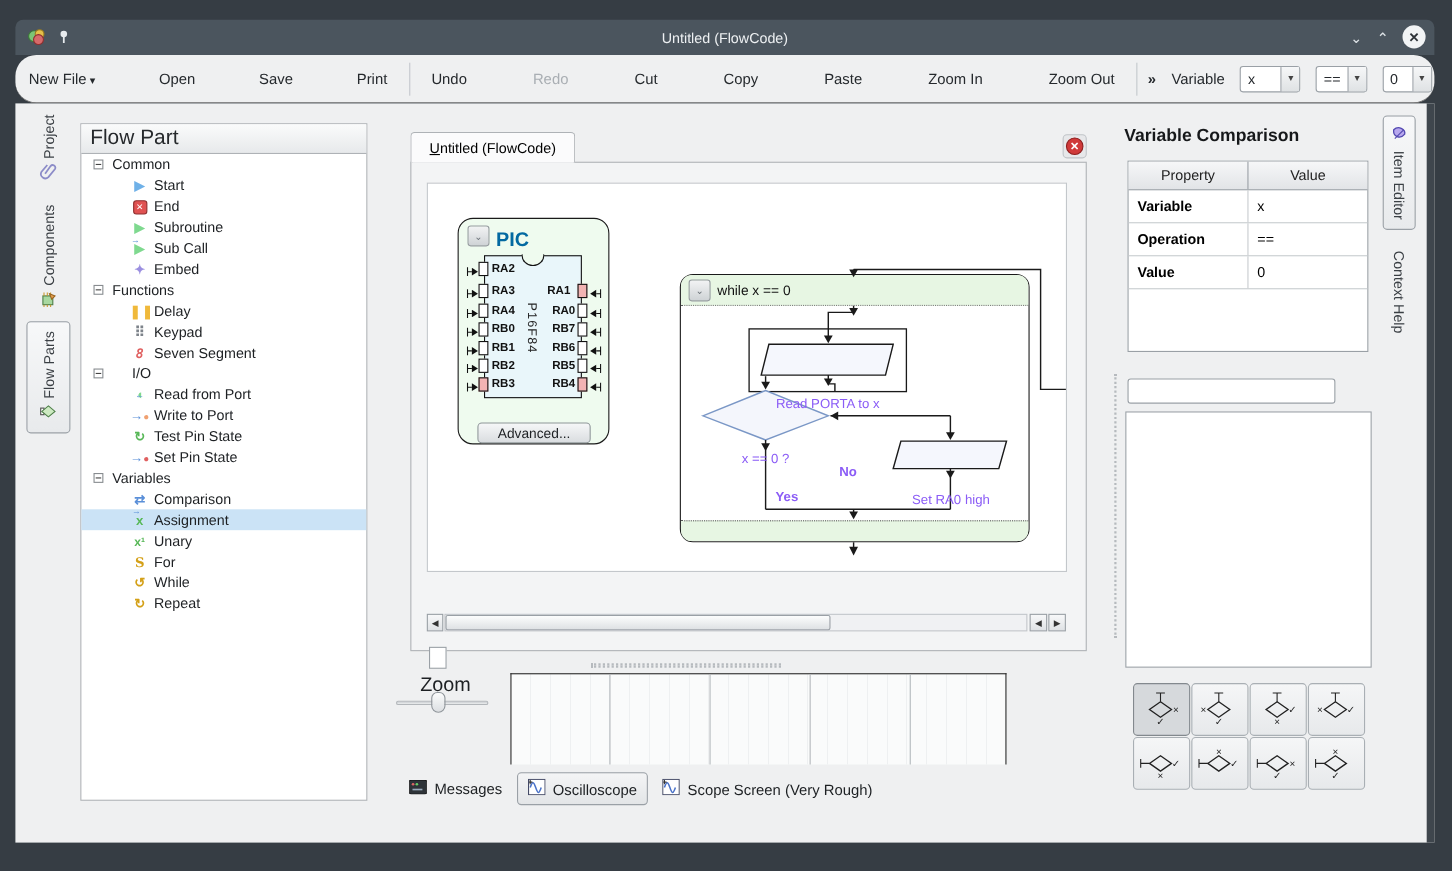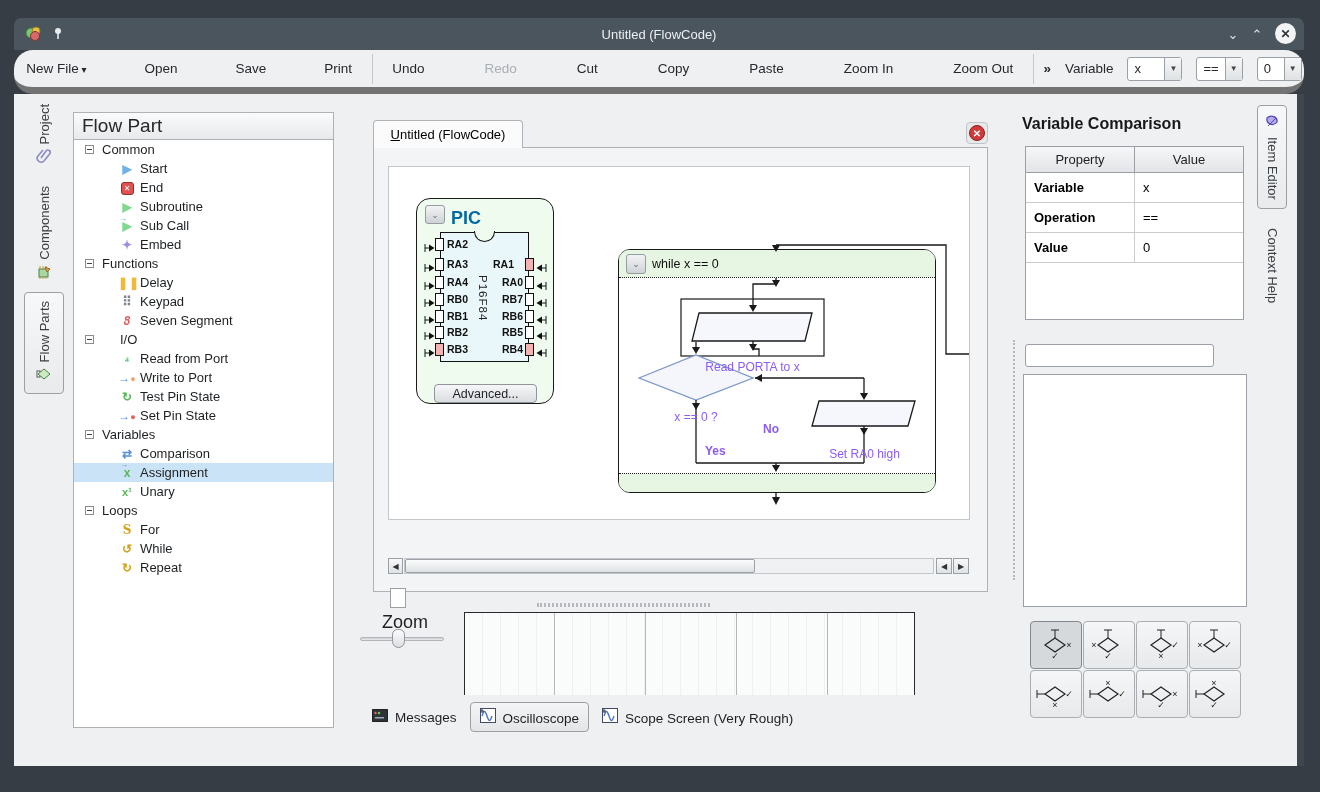--- a/index.html
+++ b/index.html
@@ -7,21 +7,21 @@
   body { background:#363d44; font-family:"Liberation Sans", sans-serif; position:relative; overflow:hidden; }
   .abs { position:absolute; }
 
   
   #titlebar { left:14px; top:18px; width:1290px; height:32px; background:#4b555e; border-radius:7px 7px 0 0;
               display:flex; align-items:center; color:#edf0f2; font-size:13px; }
   #titlebar .title { position:absolute; left:0; right:0; text-align:center; }
   .tb-ctrl { width:22px; height:22px; display:flex; align-items:center; justify-content:center; color:#dfe4e8; font-size:13px; }
   #close-btn { width:21px; height:21px; border-radius:50%; background:#f2f4f5; color:#2e3338; display:flex; align-items:center; justify-content:center; font-size:12px; font-weight:bold; }
 
-  #toolbar { left:14px; top:50px; width:1290px; height:44px; background:#eff0f1; border-bottom:7px solid #737373;
+  #toolbar { left:14px; top:50px; width:1290px; height:44px; background:#eff0f1; border-bottom:1px solid #737373;
              display:flex; align-items:center; font-size:13.5px; color:#25292d;border-radius:19px; }
   .tbtn { padding:6px 10px; white-space:nowrap; }
   .tbtn.disabled { color:#a9aeb3; }
   .tsep { width:1px; height:30px; background:#c4c8cc; margin:0 10px; }
   .combo { display:flex; height:24px; border:1px solid #9aa0a6; border-radius:3px; background:#fff; margin-left:14px; }
   .combo .val { padding:3px 6px; font-size:13px; min-width:30px; }
   .combo .arr { width:17px; background:linear-gradient(#f6f7f8,#dfe2e4); border-left:1px solid #9aa0a6; display:flex; align-items:center; justify-content:center; font-size:8px; color:#444; }
 
   #main { left:14px; top:94px; width:1290px; height:672px; background:#eff0f1; }
 
@@ -269,24 +269,20 @@
         </div>
         <div class="trow sel">
           <span class="ticon"><span class="ov" style="left:2px;top:-6px;color:#5a8fd8;font-weight:bold;">→</span><span style="color:#58b858;font-weight:bold;">x</span></span>
           <span>Assignment</span>
         </div>
         <div class="trow">
           <span class="ticon"><span style="color:#58b858;font-weight:bold;font-size:11px;">x¹</span></span>
           <span>Unary</span>
         </div>
         <div class="trow">
-          <span class="texp"></span>
-          <span style="margin-left: 2px;">Loops</span>
-        </div>
-        <div class="trow">
           <span class="ticon" style="color: rgb(212, 160, 23); font-weight: bold; font-family: &quot;DejaVu Serif&quot;, serif;">S</span>
           <span>For</span>
         </div>
         <div class="trow">
           <span class="ticon" style="color: rgb(212, 160, 23); font-weight: bold;">↺</span>
           <span>While</span>
         </div>
         <div class="trow">
           <span class="ticon" style="color: rgb(212, 160, 23); font-weight: bold;">↻</span>
           <span>Repeat</span>
@@ -351,21 +347,21 @@
                 <path d="M1 1 V9 M1 5 H5" stroke="#111" fill="none"></path>
                 <path d="M5 1.5 L10.5 5 L5 8.5Z" fill="#111"></path>
               </svg></span>
             <span class="pinbox pink" style="left: 18px; top: 143.5px;"></span>
             <span class="pinlbl" style="left: 30px; top: 144px;">RB3</span>
             <span class="pinbox pink" style="left: 108px; top: 58.5px;"></span>
             <span class="abs" style="left: 119px; top: 60px;"><svg width="11" height="10">
                 <path d="M10 1 V9 M6 5 H10" stroke="#111" fill="none"></path>
                 <path d="M6 1.5 L0.5 5 L6 8.5Z" fill="#111"></path>
               </svg></span>
-            <span class="pinlbl" style="left: 76px; top: 59px; width: 30px; text-align: left;">RA1</span>
+            <span class="pinlbl" style="left: 76px; top: 59px; width: 30px; text-align: center;">RA1</span>
             <span class="pinbox" style="left: 108px; top: 76.5px;"></span>
             <span class="abs" style="left: 119px; top: 78px;"><svg width="11" height="10">
                 <path d="M10 1 V9 M6 5 H10" stroke="#111" fill="none"></path>
                 <path d="M6 1.5 L0.5 5 L6 8.5Z" fill="#111"></path>
               </svg></span>
             <span class="pinlbl" style="left: 76px; top: 77px; width: 30px; text-align: right;">RA0</span>
             <span class="pinbox" style="left: 108px; top: 93.5px;"></span>
             <span class="abs" style="left: 119px; top: 95px;"><svg width="11" height="10">
                 <path d="M10 1 V9 M6 5 H10" stroke="#111" fill="none"></path>
                 <path d="M6 1.5 L0.5 5 L6 8.5Z" fill="#111"></path>

